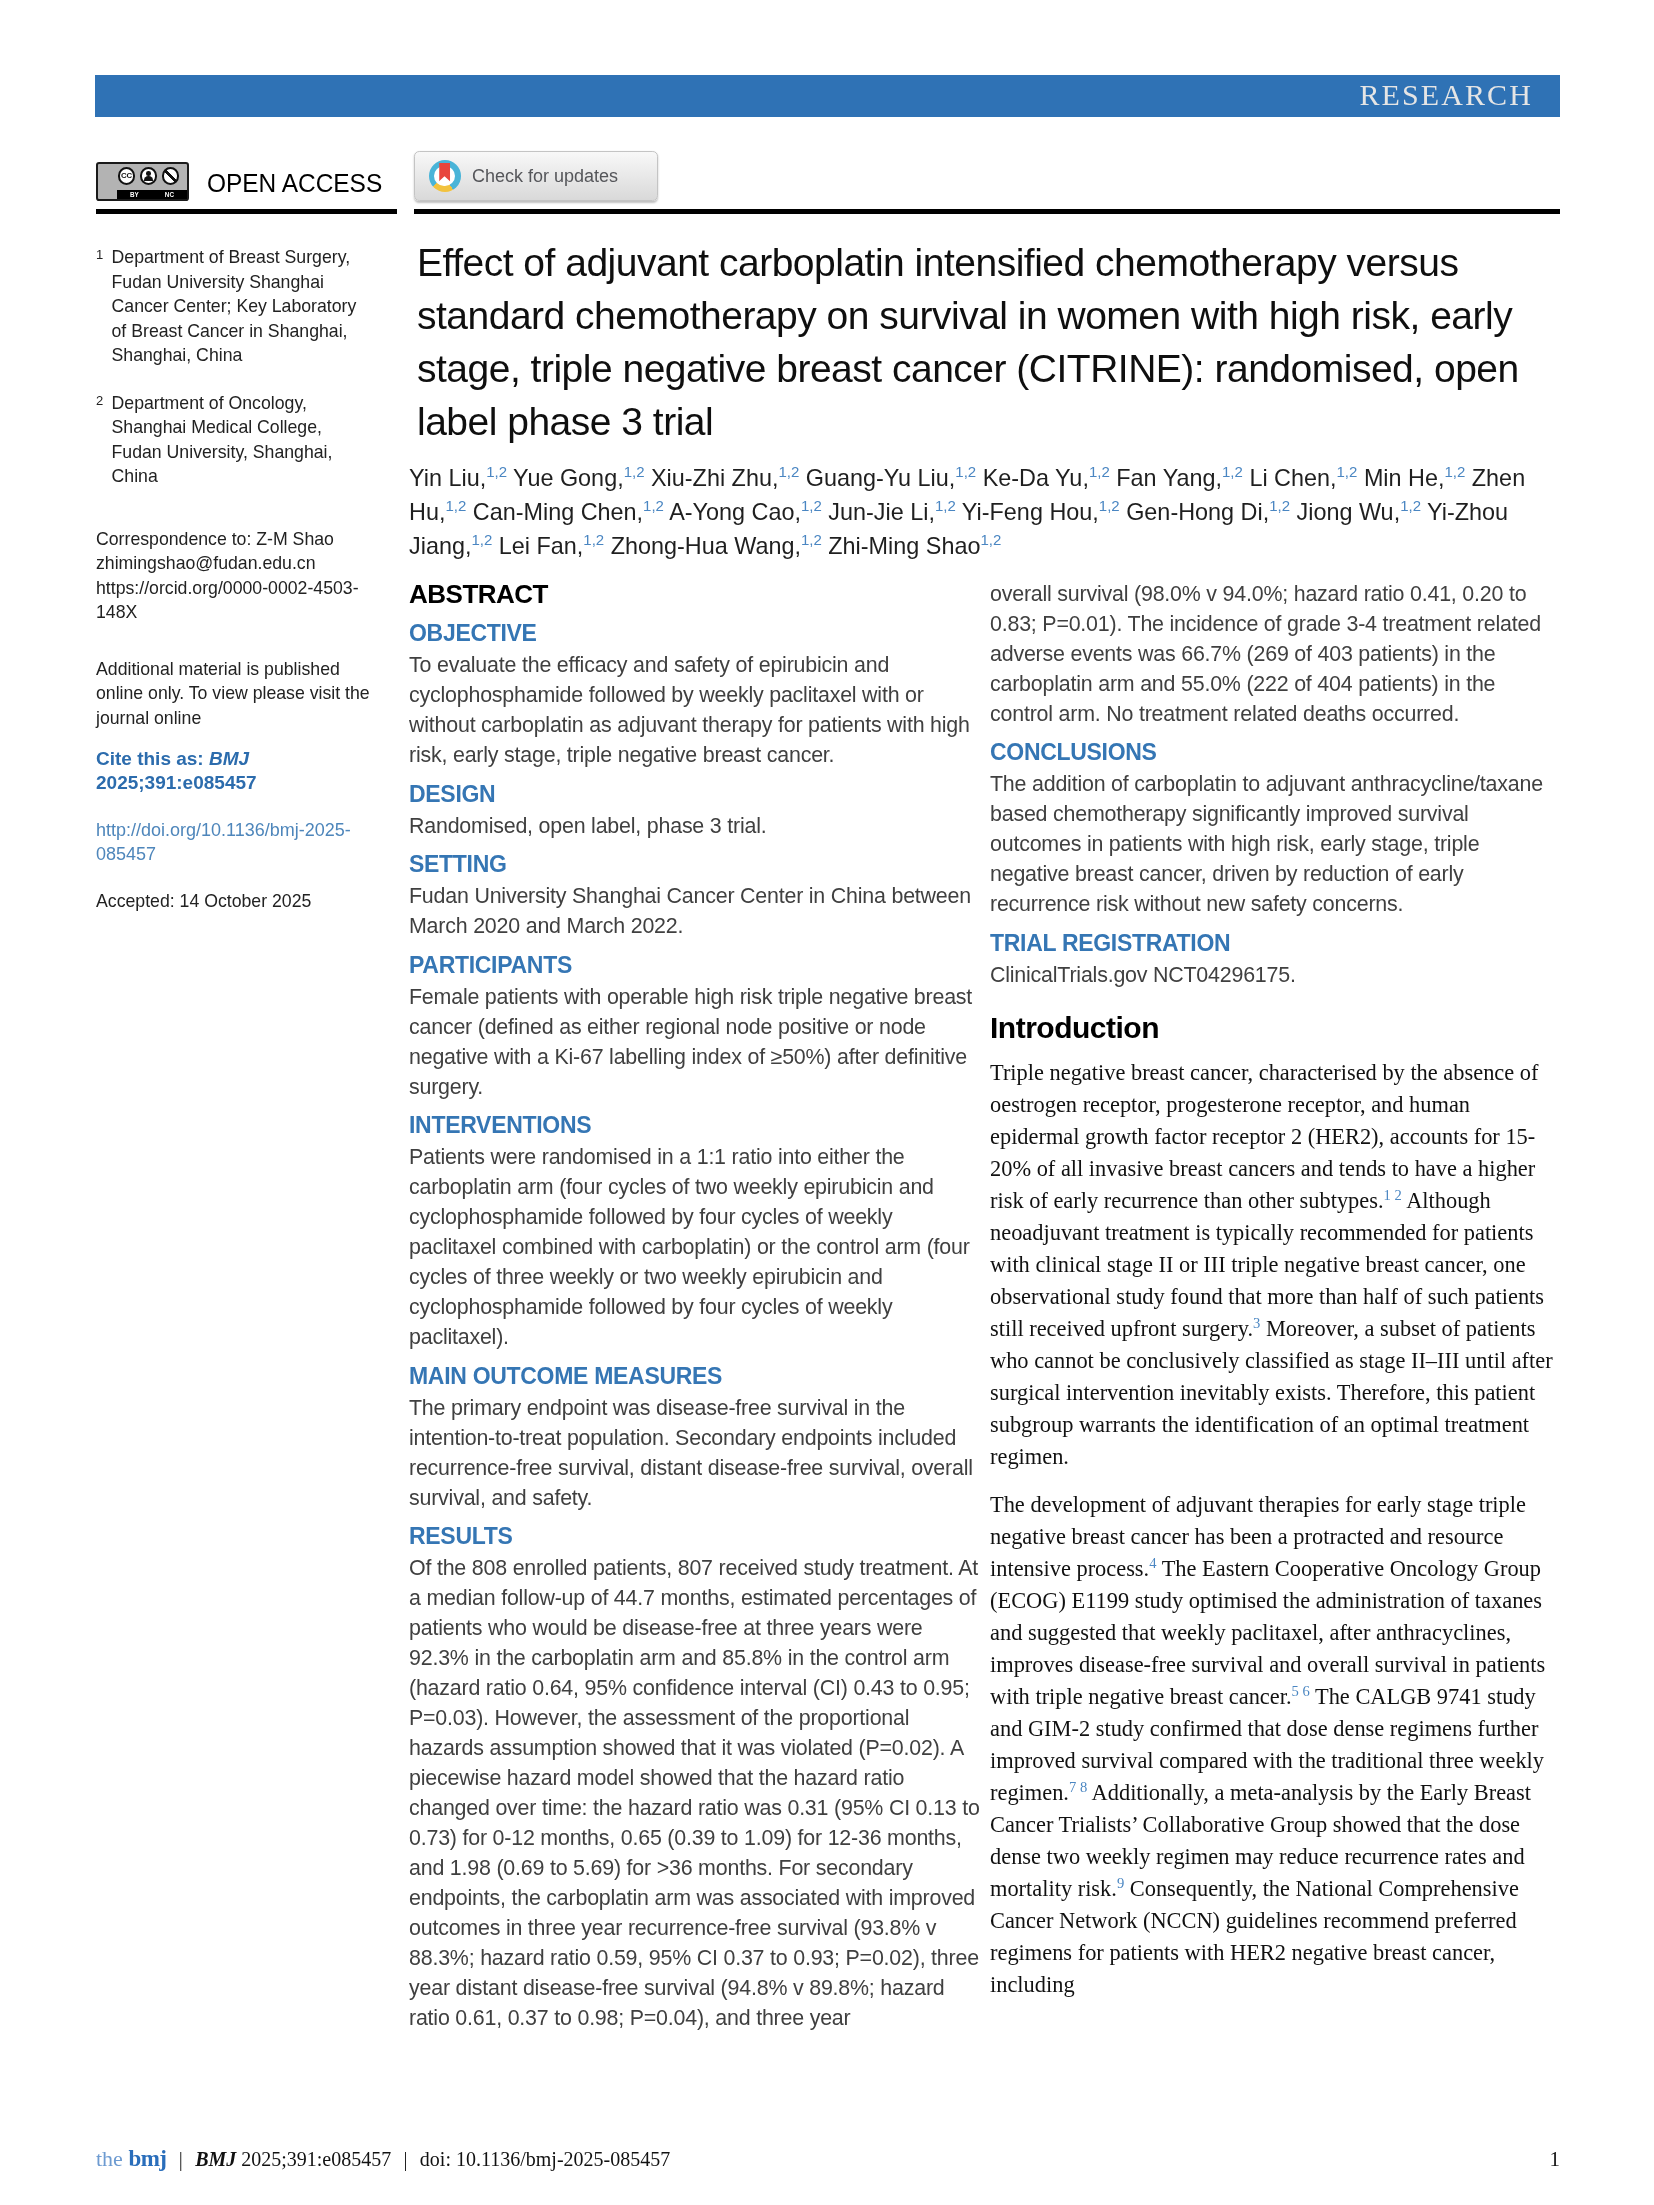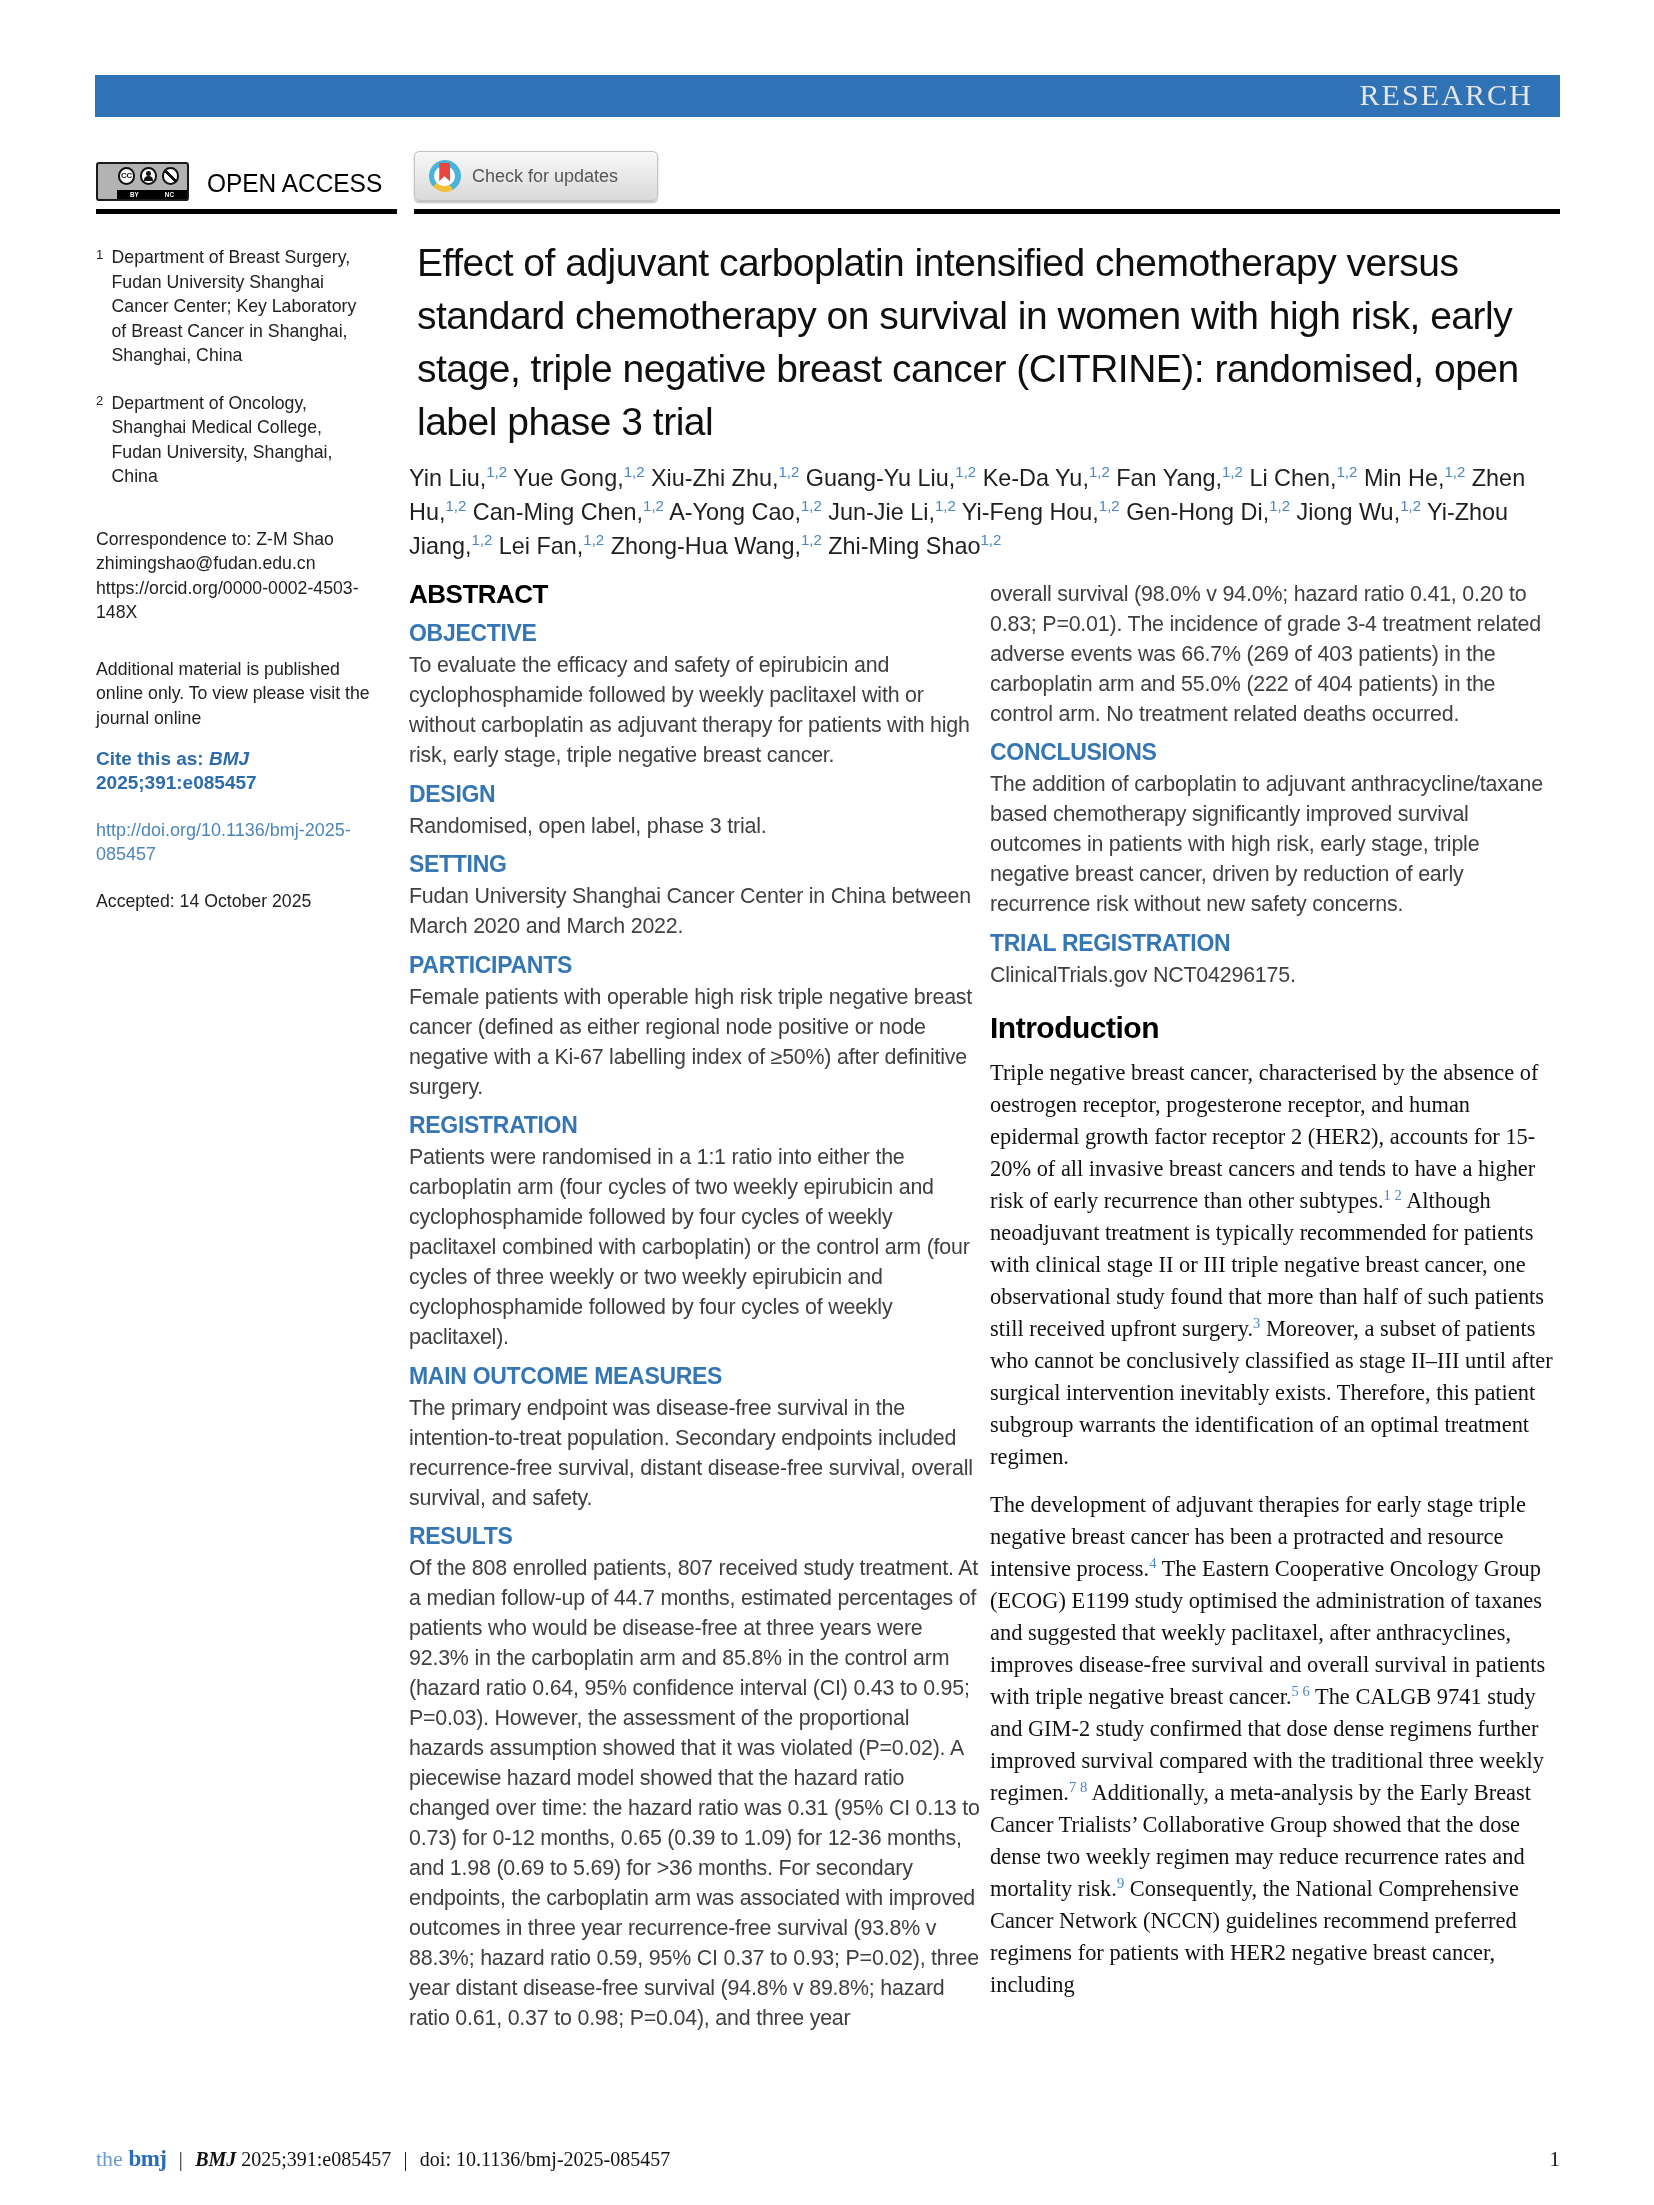--- a/index.html
+++ b/index.html
@@ -131,21 +131,21 @@
   <h2 class="abs-title">ABSTRACT</h2>
   <div id="abs-left">
       <h3 class="abs-h">OBJECTIVE</h3>
       <p class="abs-p">To evaluate the efficacy and safety of epirubicin and cyclophosphamide followed by weekly paclitaxel with or without carboplatin as adjuvant therapy for patients with high risk, early stage, triple negative breast cancer.</p>
       <h3 class="abs-h">DESIGN</h3>
       <p class="abs-p">Randomised, open label, phase 3 trial.</p>
       <h3 class="abs-h">SETTING</h3>
       <p class="abs-p">Fudan University Shanghai Cancer Center in China between March 2020 and March 2022.</p>
       <h3 class="abs-h">PARTICIPANTS</h3>
       <p class="abs-p">Female patients with operable high risk triple negative breast cancer (defined as either regional node positive or node negative with a Ki-67 labelling index of ≥50%) after definitive surgery.</p>
-      <h3 class="abs-h">REGISTRATION</h3>
+      <h3 class="abs-h">INTERVENTIONS</h3>
       <p class="abs-p">Patients were randomised in a 1:1 ratio into either the carboplatin arm (four cycles of two weekly epirubicin and cyclophosphamide followed by four cycles of weekly paclitaxel combined with carboplatin) or the control arm (four cycles of three weekly or two weekly epirubicin and cyclophosphamide followed by four cycles of weekly paclitaxel).</p>
       <h3 class="abs-h">MAIN OUTCOME MEASURES</h3>
       <p class="abs-p">The primary endpoint was disease-free survival in the intention-to-treat population. Secondary endpoints included recurrence-free survival, distant disease-free survival, overall survival, and safety.</p>
       <h3 class="abs-h">RESULTS</h3>
       <p class="abs-p">Of the 808 enrolled patients, 807 received study treatment. At a median follow-up of 44.7 months, estimated percentages of patients who would be disease-free at three years were 92.3% in the carboplatin arm and 85.8% in the control arm (hazard ratio 0.64, 95% confidence interval (CI) 0.43 to 0.95; P=0.03). However, the assessment of the proportional hazards assumption showed that it was violated (P=0.02). A piecewise hazard model showed that the hazard ratio changed over time: the hazard ratio was 0.31 (95% CI 0.13 to 0.73) for 0-12 months, 0.65 (0.39 to 1.09) for 12-36 months, and 1.98 (0.69 to 5.69) for &gt;36 months. For secondary endpoints, the carboplatin arm was associated with improved outcomes in three year recurrence-free survival (93.8% v 88.3%; hazard ratio 0.59, 95% CI 0.37 to 0.93; P=0.02), three year distant disease-free survival (94.8% v 89.8%; hazard ratio 0.61, 0.37 to 0.98; P=0.04), and three year</p>
     </div>
 </section>
 
 <section class="col col-right">
   <p class="abs-p">overall survival (98.0% v 94.0%; hazard ratio 0.41, 0.20 to 0.83; P=0.01). The incidence of grade 3-4 treatment related adverse events was 66.7% (269 of 403 patients) in the carboplatin arm and 55.0% (222 of 404 patients) in the control arm. No treatment related deaths occurred.</p>

